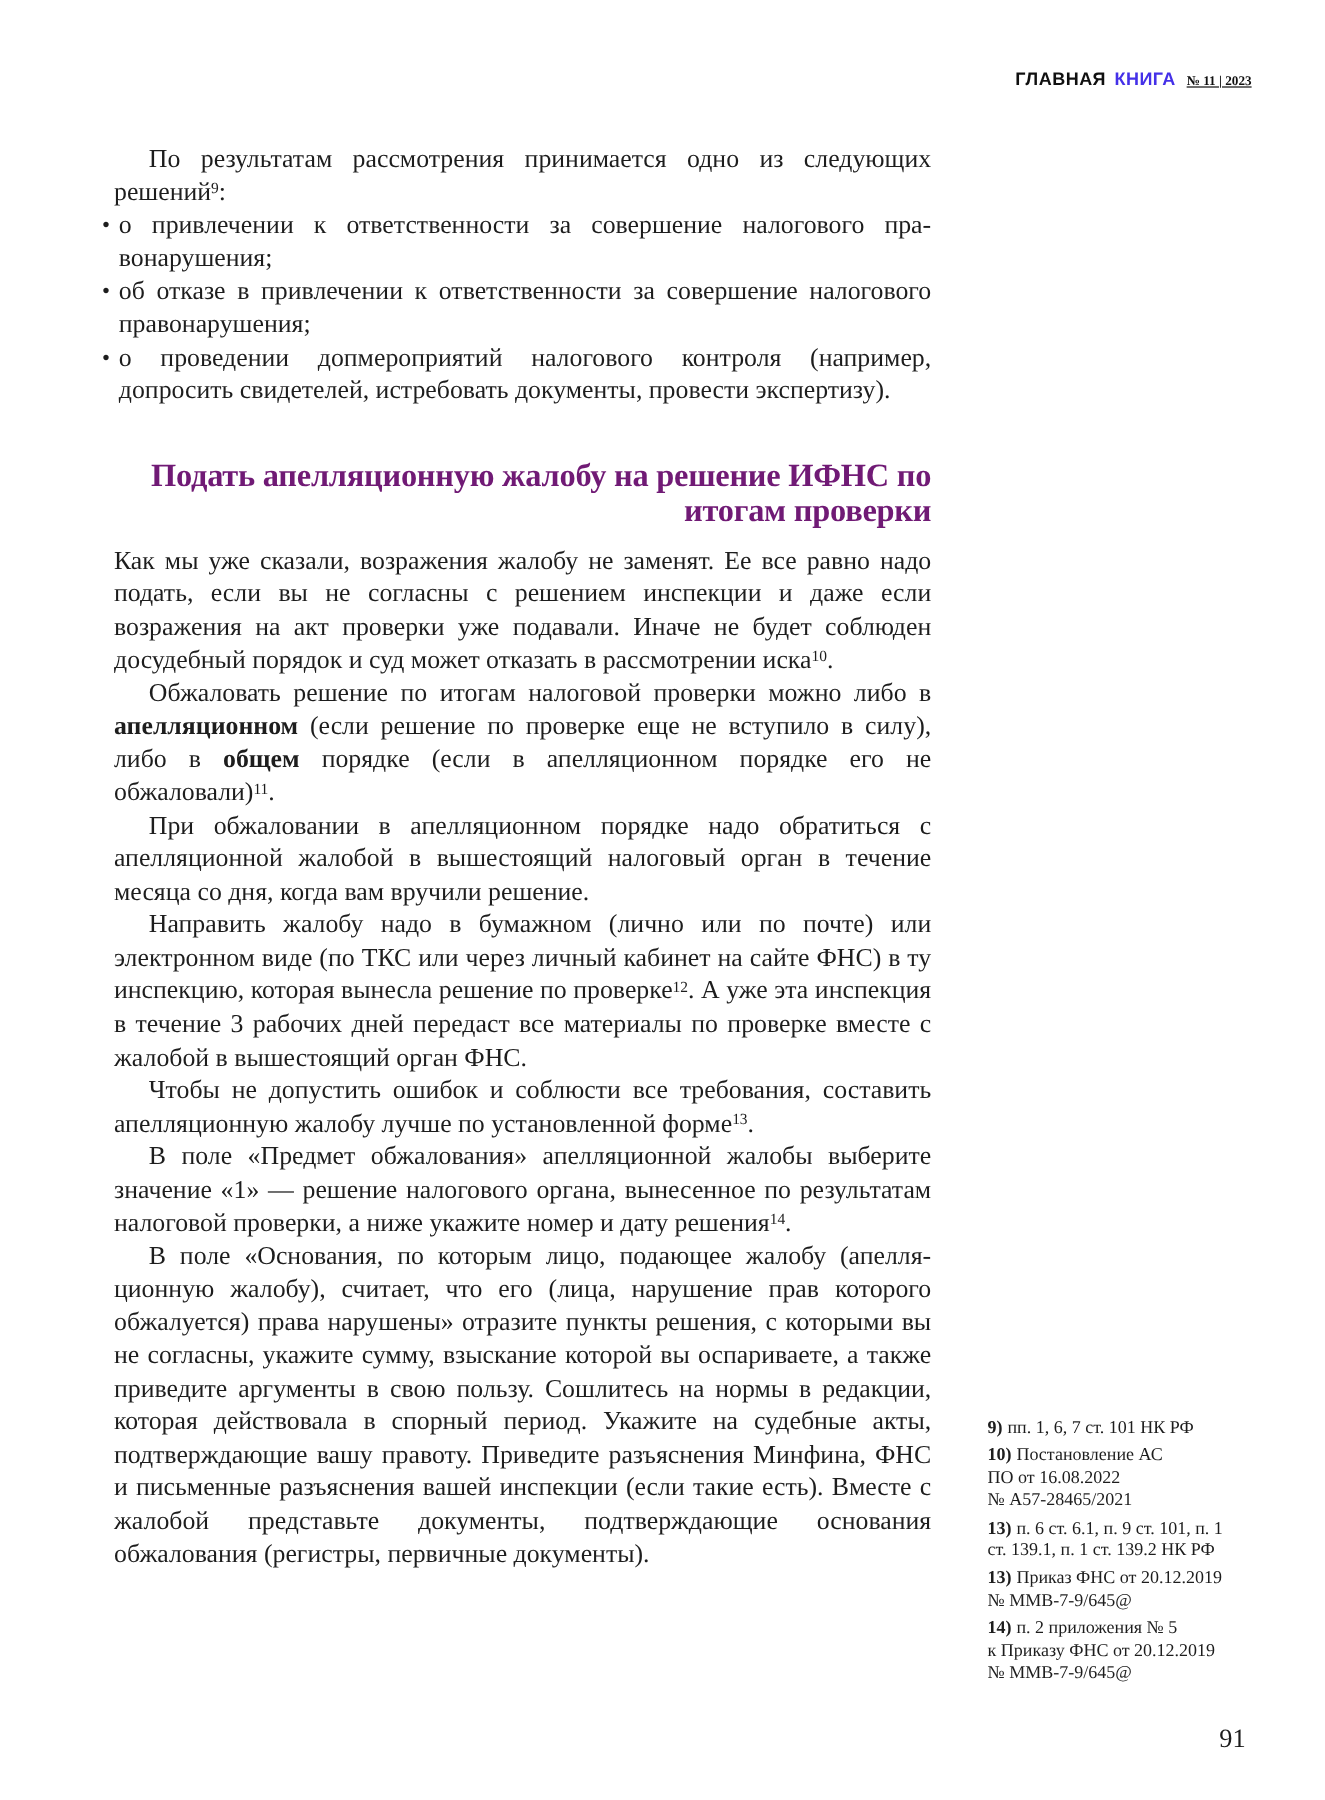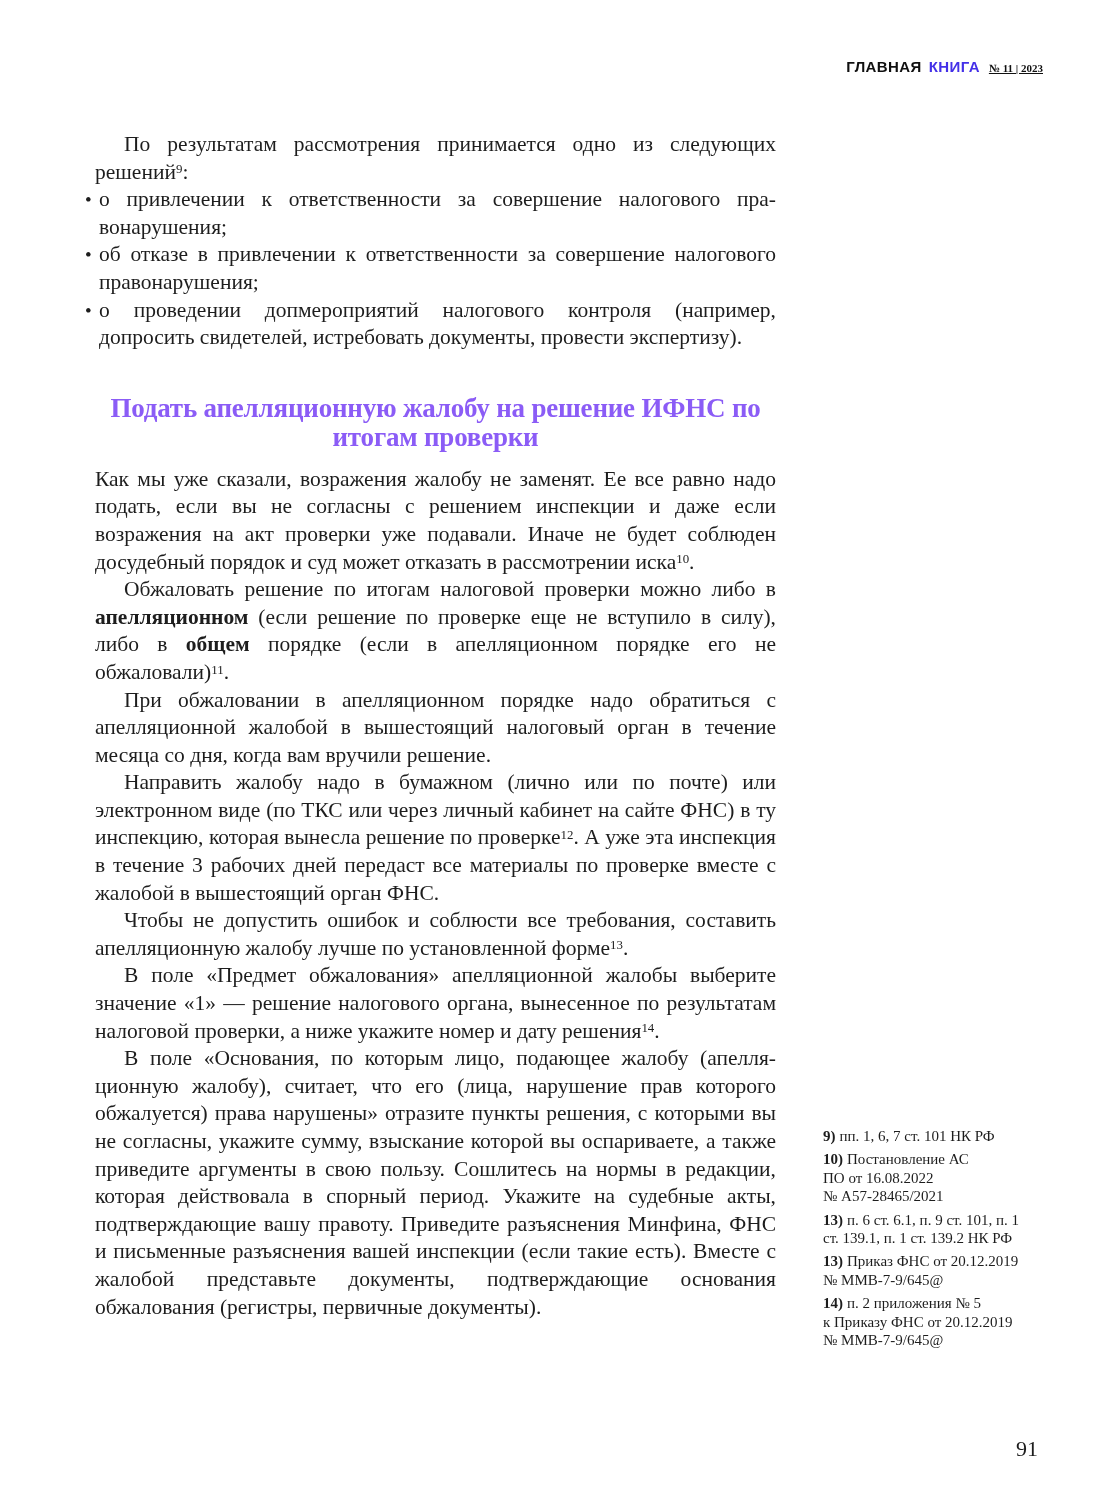--- a/index.html
+++ b/index.html
@@ -22,21 +22,21 @@
     font-family: "Liberation Sans", sans-serif;
     font-weight: 700; font-size: 15px; letter-spacing: 0.4px; color: #101010;
   }
   .brand-accent { margin-left: 3px; }
   .issue {
     font-family: "Liberation Serif", serif;
     font-weight: 700; font-size: 11px; color: #101010; margin-left: 5px; text-decoration: underline;
   }
 
   
-  .main-col { position: absolute; left: 95px; top: 131px; width: 681px; }
+  .main-col { position: absolute; left: 95px; top: 119px; width: 681px; }
   .body-text {
     margin: 0;
     font-size: 21.5px; line-height: 27.6px;
     text-align: justify;
     hyphens: manual; -webkit-hyphens: manual;
     color: #1d1d1d;
   }
   .indent { text-indent: 29px; }
 
   .bullet-list { list-style: none; margin: 0; padding: 0; }
@@ -49,29 +49,29 @@
   .bullet-dot {
     position: absolute; left: -10px; top: 0;
     font-size: 19px;
   }
 
   .section-title {
     margin: 42px 0 13px 0;
     font-family: "Liberation Serif", serif;
     font-weight: 700; font-size: 27px; line-height: 29.5px;
     letter-spacing: -0.2px;
-    color: #8b5cf6; text-align: center;
+    color: #701a75; text-align: right;
   }
 
   sup { font-size: 60%; line-height: 0; position: relative; top: -0.42em; vertical-align: baseline; }
   b { font-weight: 700; }
 
   
   .footnotes {
-    position: absolute; left: 823px; top: 1127px; width: 218px;
+    position: absolute; left: 823px; top: 1181px; width: 218px;
     font-size: 15px; line-height: 18.4px; color: #1d1d1d;
     text-align: left;
   }
   .footnote { margin: 0 0 5px 0; }
   .fn-num { margin-right: 4px; }
 
   
   .page-number {
     position: absolute; left: 1016px; top: 1436px;
     font-size: 22px; color: #1d1d1d;

